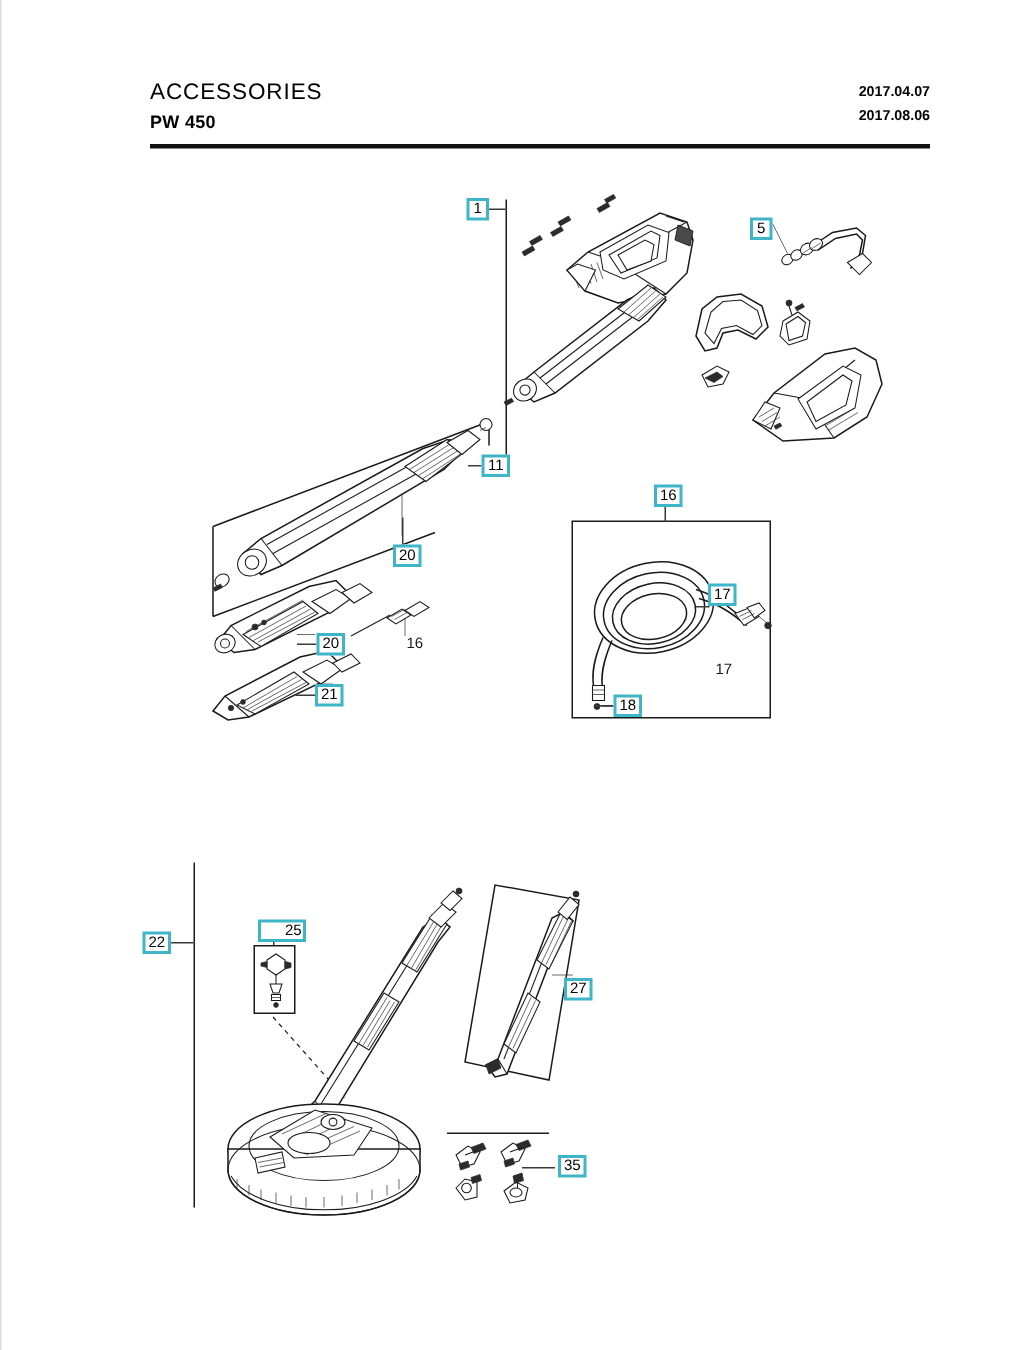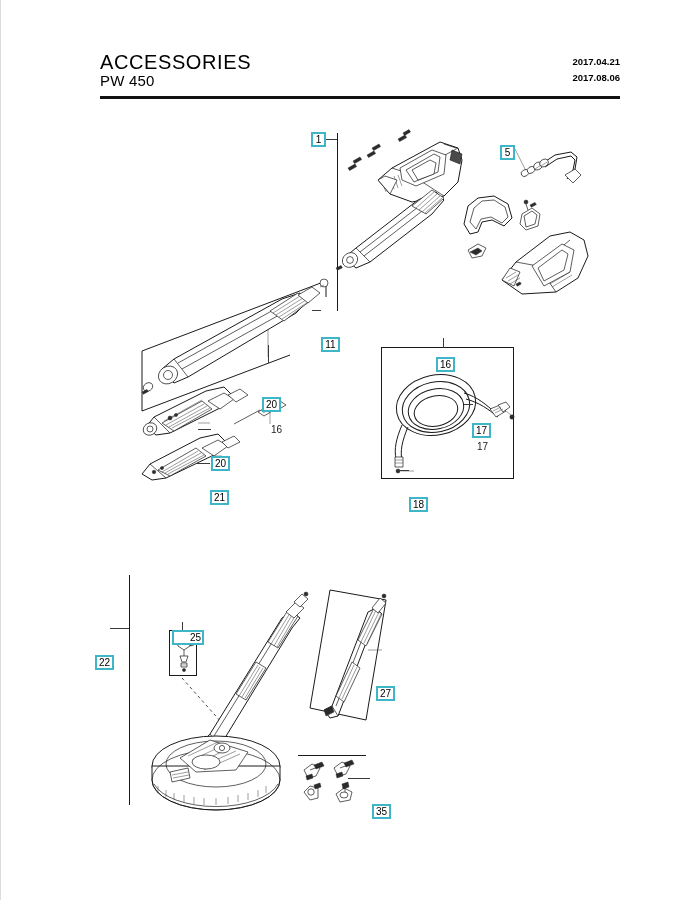--- a/index.html
+++ b/index.html
@@ -33,28 +33,28 @@
     background: #ffffff;
   }
   
   #header {
     position: absolute;
     left: 100px;
     top: 52px;
     width: 520px;
   }
   .hdr-title {
-    font-size: 20px;
+    font-size: 15px;
     letter-spacing: 0.6px;
     line-height: 20px;
     font-weight: 400;
   }
   .hdr-model {
-    font-size: 15px;
-    font-weight: normal;
+    font-size: 12px;
+    font-weight: bold;
     letter-spacing: 0.2px;
     line-height: 14px;
     margin-top: 2px;
   }
   .hdr-dates {
     position: absolute;
     right: 0px;
     top: 2px;
     text-align: right;
     font-size: 9.5px;
@@ -81,21 +81,21 @@
     font-family: "Liberation Sans", sans-serif;
     line-height: 1;
     display: flex;
     align-items: center;
     justify-content: center;
     min-width: 15px;
     height: 15px;
     padding: 0 1px;
     z-index: 40;
   }
-  .callout.wide { min-width: 19px; margin-top: 34px; }
+  .callout.wide { min-width: 19px; }
 
   
   .plain-label {
     position: absolute;
     font-size: 10px;
     color: #1a1a1a;
     z-index: 40;
     font-family: "Liberation Sans", sans-serif;
   }
 
@@ -144,21 +144,21 @@
 
 <div id="page">
 
   <div id="page-frame-left"></div>
   <div id="page-frame-right"></div>
 
   <div id="header">
     <div class="hdr-title">ACCESSORIES</div>
     <div class="hdr-model">PW 450</div>
     <div class="hdr-dates">
-      <div>2017.04.21</div>
+      <div>2017.04.07</div>
       <div>2017.08.06</div>
     </div>
   </div>
   <div id="header-rule"></div>
 
   <div class="rule-line" style="left:337px; top:133px; width:1px; height:178px;"></div>
 
   <div class="art" style="left:340px; top:130px; width:250px; height:165px;">
     <svg width="250" height="165" viewBox="0 0 250 165">
 
@@ -553,20 +553,20 @@
   <div class="callout" style="left:311px; top:132px;">1</div>
   <div class="callout" style="left:500px; top:145px;">5</div>
   <div class="callout wide" style="left:321px; top:303px;">11</div>
   <div class="callout wide" style="left:262px; top:363px;">20</div>
   <div class="callout wide" style="left:211px; top:422px;">20</div>
   <div class="callout wide" style="left:210px; top:456px;">21</div>
   <div class="callout wide" style="left:436px; top:323px;">16</div>
   <div class="callout wide" style="left:472px; top:389px;">17</div>
   <div class="callout wide" style="left:409px; top:463px;">18</div>
   <div class="callout wide" style="left:95px; top:621px;">22</div>
-  <div class="callout wide" style="left:172px; top:596px;padding-left:16px;">25</div>
+  <div class="callout wide" style="left:172px; top:613px;padding-left:16px;">25</div>
   <div class="callout wide" style="left:376px; top:652px;">27</div>
   <div class="callout wide" style="left:372px; top:770px;">35</div>
 
   <div class="plain-label" style="left:271px; top:424px;">16</div>
   <div class="plain-label" style="left:477px; top:441px;">17</div>
 
 </div>
 
 </body></html>

